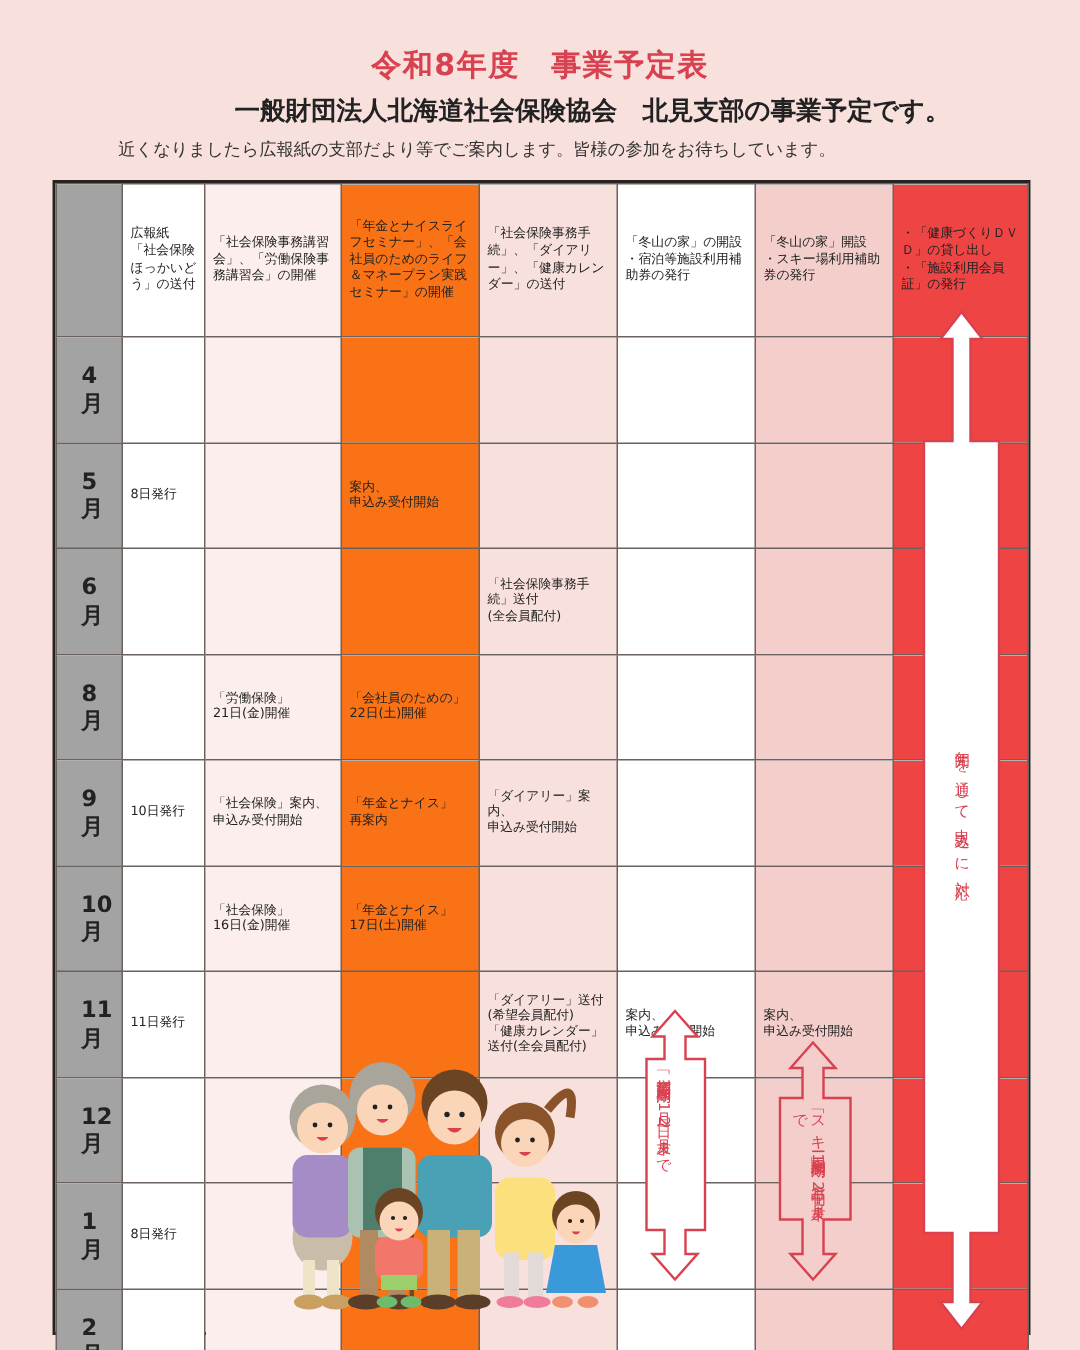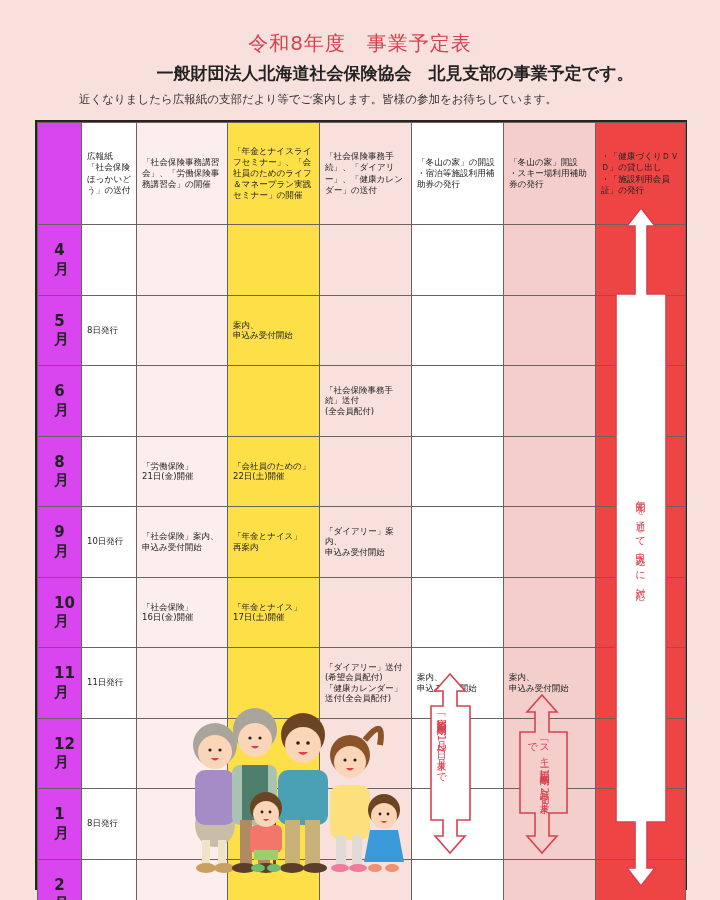--- a/index.html
+++ b/index.html
@@ -5,21 +5,21 @@
     html, body { margin: 0; padding: 0; }
     body {
       width: 720px; height: 900px; overflow: hidden;
       background: #f8e0dc;
       font-family: "DejaVu Sans", "Liberation Sans", sans-serif;
       color: #222;
       position: relative;
     }
     .title {
       position: absolute; left: 0; top: 30px; width: 720px;
-      text-align: center; font-size: 20px; font-weight: normal; color: #d8414f;
+      text-align: center; font-size: 20px; font-weight: bold; color: #d8414f;
       letter-spacing: 1px; white-space: pre;
     }
     .subtitle {
       position: absolute; left: 0; top: 62px; width: 720px;
       text-align: center; font-size: 17px; font-weight: bold; color: #222;
       white-space: pre;
       padding-left: 35px;
     }
     .lead {
       position: absolute; left: 0; top: 92px; width: 636px;
@@ -34,24 +34,24 @@
       position: absolute; left: 0; top: 0; width: 648px; height: 766px;
     }
     table.sched td {
       border: 1.3px solid #6b625f; vertical-align: middle; padding: 0 5px;
       font-size: 8.5px; line-height: 1.25; color: #222;
       overflow: hidden;
     }
     table.sched tr.head td { vertical-align: middle; font-size: 8.6px; line-height: 1.3; }
     table.sched tr.head { height: 102px; }
     table.sched tr.mon { height: 55.3px; }
-    td.mcol { background: #d946ef; font-size: 15px !important; font-weight: bold; text-align: center; padding: 16px !important; }
+    td.mcol { background: #a3a3a3; font-size: 15px !important; font-weight: bold; text-align: center; padding: 16px !important; }
     td.c1 { background: #fff; }
     td.c2 { background: #fbeeec; }
-    td.c3 { background: #fde047; }
+    td.c3 { background: #f97316; }
     td.c4 { background: #f8e0dc; }
     td.c5 { background: #fff; }
     td.c6 { background: #f3cecb; }
     td.c7 { background: #ef4444; }
     .cell-text { white-space: pre-line; }
     svg.arrows { position: absolute; left: 0; top: 0; pointer-events: none; }
     .vtext {
       position: absolute; writing-mode: vertical-rl; color: #d8414f;
       font-size: 10px; line-height: 12px; letter-spacing: 1px;
     }

